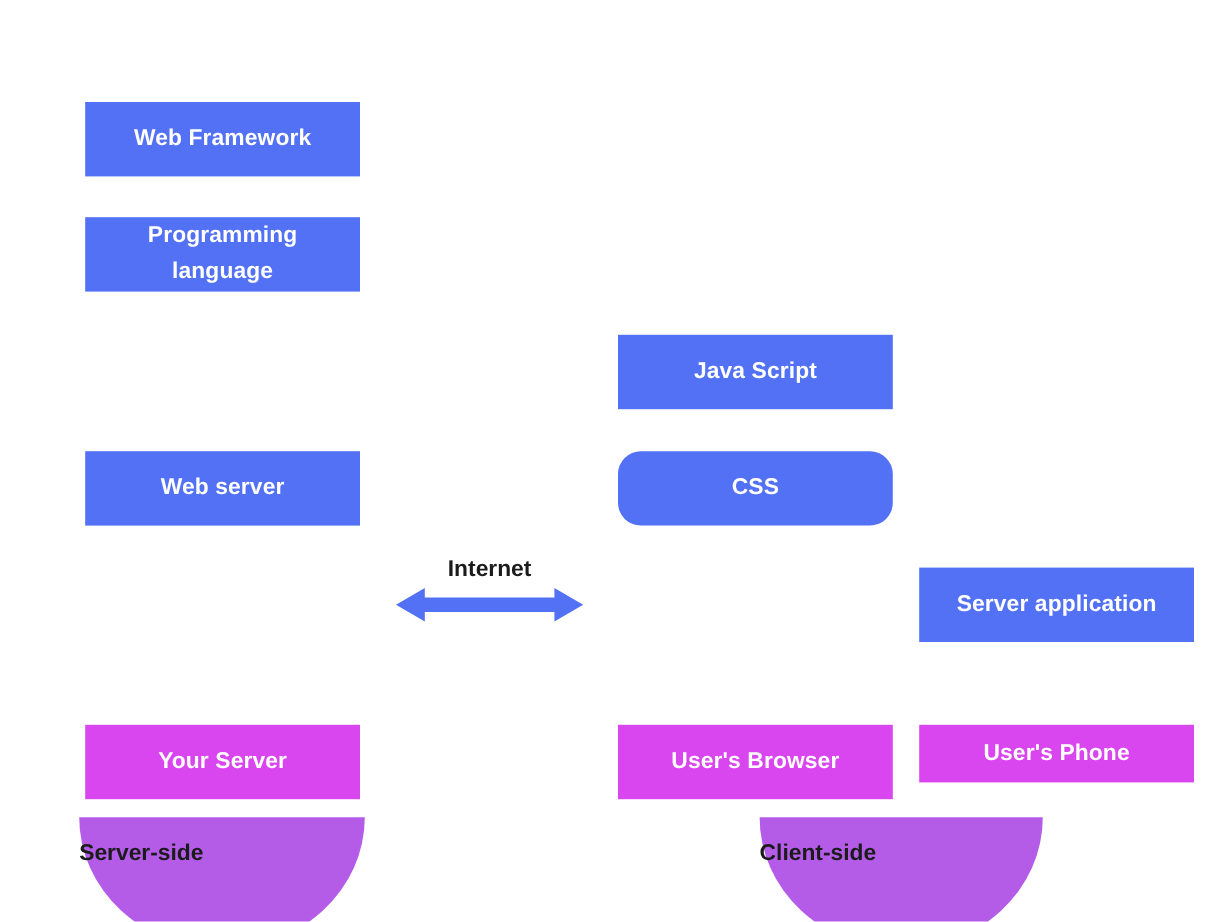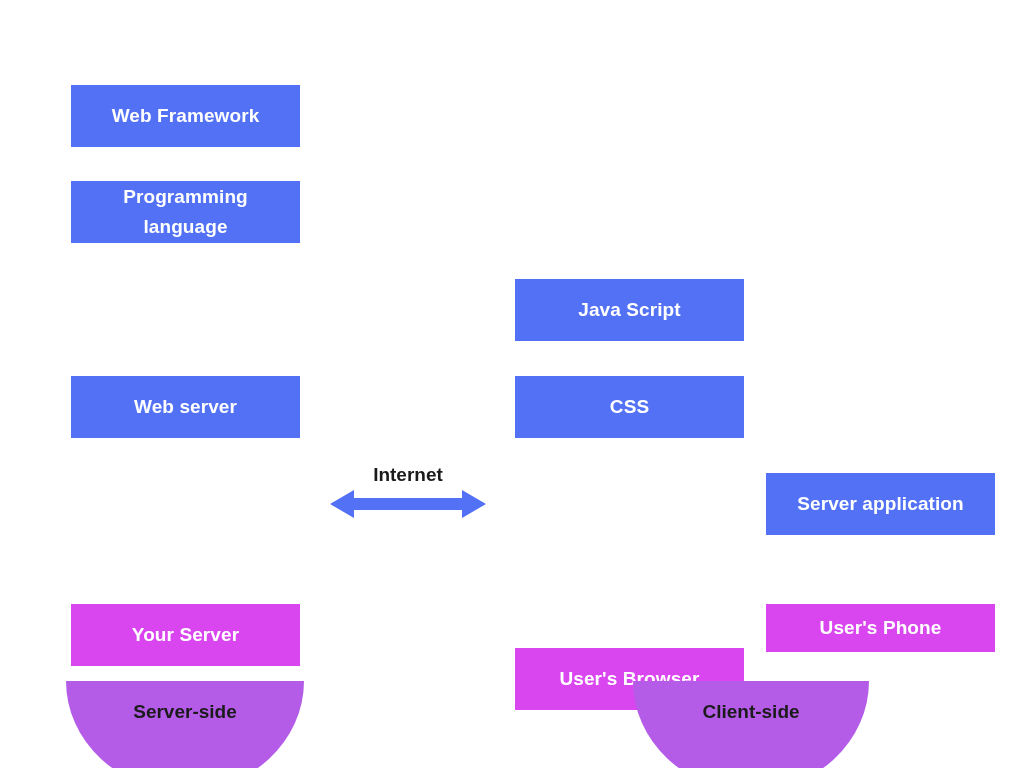--- a/index.html
+++ b/index.html
@@ -41,21 +41,20 @@
   }
   .zone {
     position: absolute;
     background: #B45CE8;
     border-radius: 0 0 50% 50% / 0 0 100% 100%;
     overflow: visible;
   }
   .zone-label {
     position: absolute;
     width: 100%;
-    text-align: center;
     font-weight: bold;
     font-size: 19px;
     color: #1b1b1b;
     top: 20px;
     left: 0;
   }
   
   #internet-connector {
     position: absolute;
   }
@@ -98,26 +97,26 @@
   <div id="internet-label" style="left:330px; top:464px; width:156px;">Internet</div>
 
   <svg id="internet-connector" style="left:328px; top:487px;" width="160" height="34" viewBox="0 0 160 34">
     <path d="M2 17 L26 3 L26 11 L134 11 L134 3 L158 17 L134 31 L134 23 L26 23 L26 31 Z" fill="#5271F5"></path>
   </svg>
 
   <div class="node tech" style="left:515px; top:279px; width:229px; height:62px;">
     <span>Java Script</span>
   </div>
 
-  <div class="node tech" style="left:515px; top:376px; width:229px; height:62px;">
+  <div class="node tech" style="left:515px; top:376px; width:229px; height:62px;border-radius:19px;">
     <span>CSS</span>
   </div>
 
 
-  <div class="node device" style="left:515px; top:604px; width:229px; height:62px;margin-top:44px;">
+  <div class="node device" style="left:515px; top:604px; width:229px; height:62px;">
     <span>User's Browser</span>
   </div>
 
   <div class="node tech" style="left:766px; top:473px; width:229px; height:62px;">
     <span>Server application</span>
   </div>
 
   <div class="node device" style="left:766px; top:604px; width:229px; height:48px;">
     <span>User's Phone</span>
   </div>

